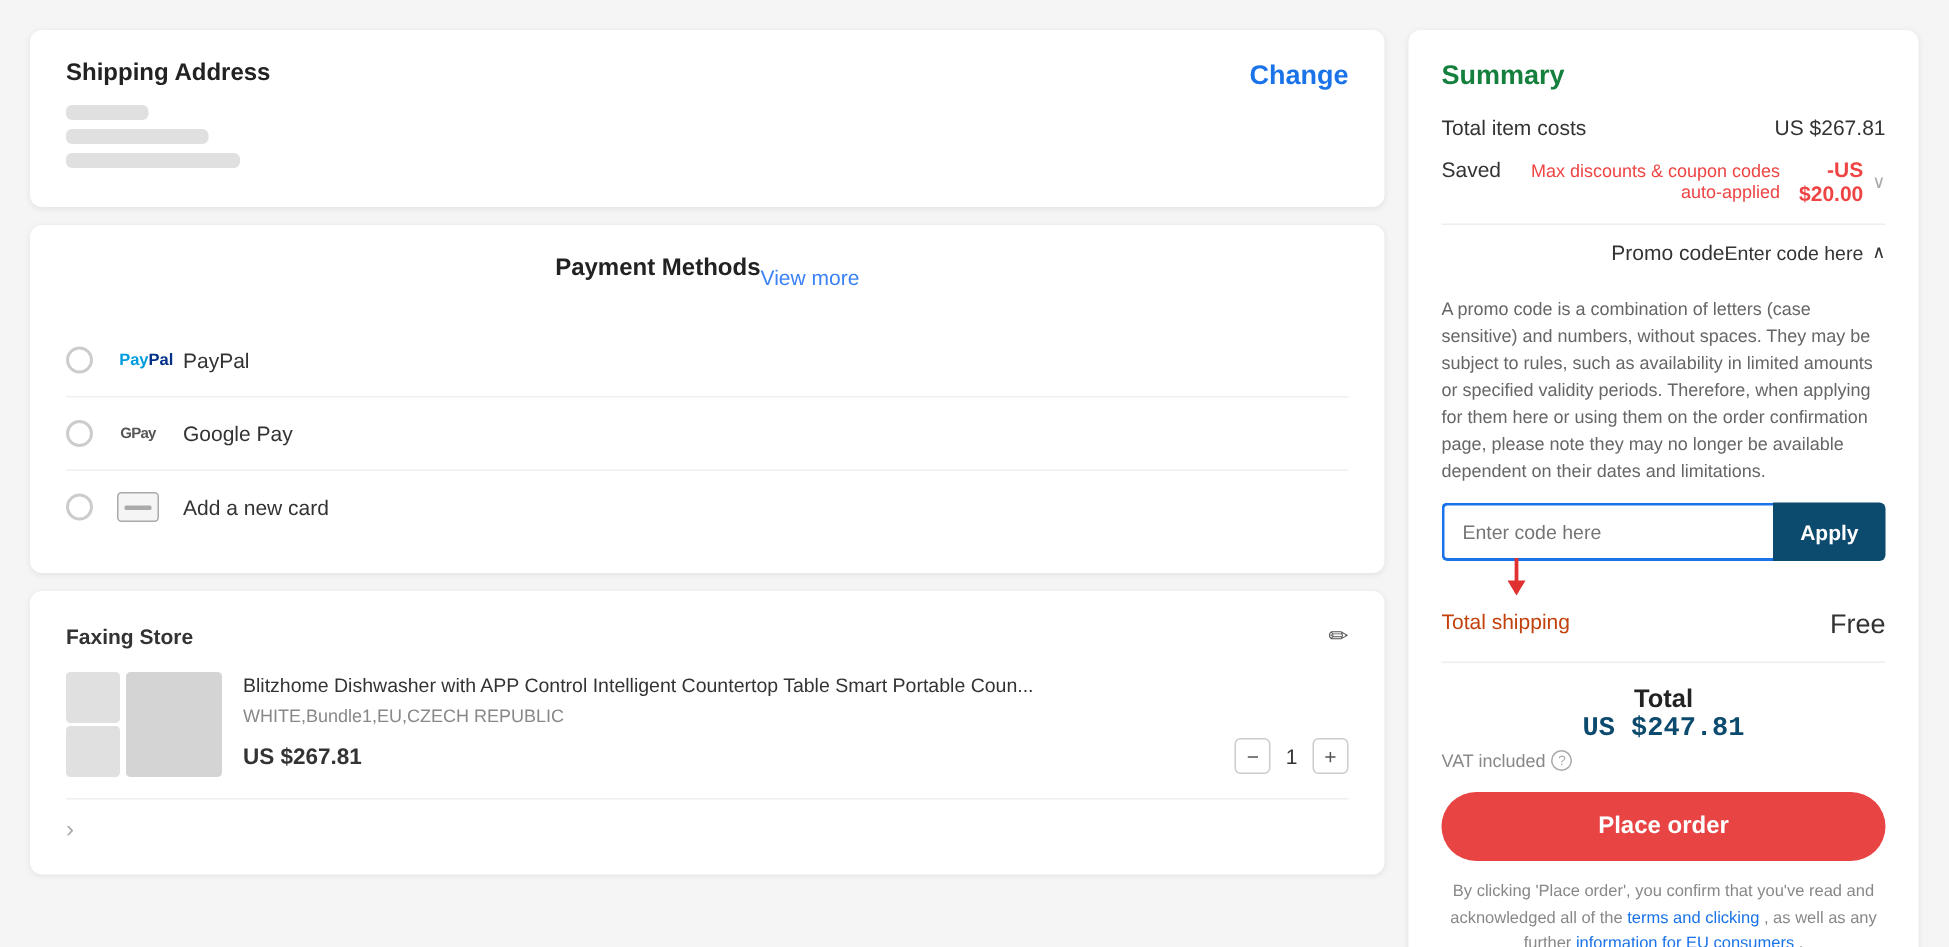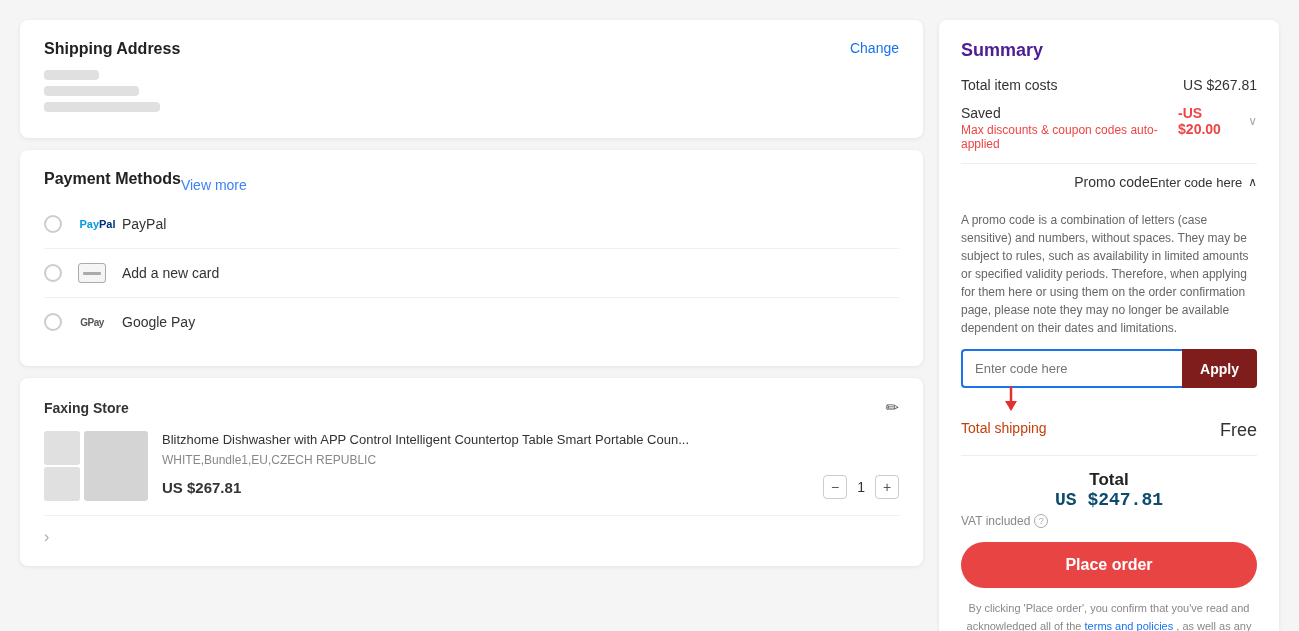--- a/index.html
+++ b/index.html
@@ -51,27 +51,29 @@
     .address-blur.medium { width: 70%; }
     .address-blur.long { width: 85%; }
     .address-header {
       display: flex;
       justify-content: space-between;
       align-items: flex-start;
     }
     .change-link {
       color: #1a73e8;
       cursor: pointer;
-      font-size: 14px;
+      font-size: 18px;
       white-space: nowrap;
+      font-weight: bold;
     }
     .section-header {
       display: flex;
-      justify-content: flex-start;
-      align-items: center;
+      justify-content: center;
+      align-items: center;
+      margin-bottom: 16px;
     }
     .view-more-link {
       color: #3b82f6;
       cursor: pointer;
       font-size: 14px;
     }
     .payment-option {
       display: flex;
       align-items: center;
       gap: 12px;
@@ -244,21 +246,21 @@
     
     .summary-card {
       background: #fff;
       border-radius: 8px;
       padding: 20px 22px;
       box-shadow: 0 1px 4px rgba(0,0,0,0.08);
     }
     .summary-title {
       font-size: 18px;
       font-weight: 700;
-      color: #4c1d95;
+      color: #15803d;
       margin-bottom: 16px;
     }
     .summary-row {
       display: flex;
       justify-content: space-between;
       align-items: flex-start;
       margin-bottom: 12px;
     }
     .summary-label {
       font-size: 14px;
@@ -266,42 +268,43 @@
       font-weight: 500;
     }
     .summary-value {
       font-size: 14px;
       color: #333;
       font-weight: 500;
       white-space: nowrap;
     }
     .saved-label-group {
       display: flex;
-      flex-direction: column;
+      flex-direction: row;
+      text-align: right;
     }
     .saved-main-label {
       font-size: 14px;
       color: #333;
       font-weight: 500;
     }
     .saved-sub-label {
       font-size: 12px;
       color: #e44;
       margin-top: 2px;
     }
     .saved-value-group {
       display: flex;
       align-items: center;
       gap: 6px;
     }
     .saved-amount {
       font-size: 14px;
       color: #e44;
       font-weight: 600;
-      text-align: left;
+      text-align: right;
     }
     .chevron-icon {
       color: #aaa;
       font-size: 12px;
     }
     .divider {
       height: 1px;
       background: #eee;
       margin: 10px 0;
     }
@@ -346,21 +349,21 @@
       flex: 1;
       border: 2px solid #1a73e8;
       border-right: none;
       border-radius: 4px 0 0 4px;
       padding: 10px 12px;
       font-size: 13px;
       color: #bbb;
       outline: none;
     }
     .promo-apply-btn {
-      background: #7f1d1d;
+      background: #0c4a6e;
       border: none;
       border-radius: 0 4px 4px 0;
       padding: 0 18px;
       font-size: 14px;
       font-weight: 600;
       color: #fff;
       cursor: pointer;
     }
     .total-shipping-row {
       display: flex;
@@ -473,33 +476,33 @@
         <div class="radio-circle"></div>
         <div class="payment-icon">
           <span class="paypal-icon"><span>Pay</span>Pal</span>
         </div>
         <span class="payment-label">PayPal</span>
       </div>
 
       <div class="payment-option">
         <div class="radio-circle"></div>
         <div class="payment-icon">
+          <span class="gpay-icon">GPay</span>
+        </div>
+        <span class="payment-label">Google Pay</span>
+      </div>
+
+      <div class="payment-option">
+        <div class="radio-circle"></div>
+        <div class="payment-icon">
           <div class="card-icon">
               <div class="card-icon-inner"></div>
             </div>
         </div>
         <span class="payment-label">Add a new card</span>
-      </div>
-
-      <div class="payment-option">
-        <div class="radio-circle"></div>
-        <div class="payment-icon">
-          <span class="gpay-icon">GPay</span>
-        </div>
-        <span class="payment-label">Google Pay</span>
       </div>
     </div>
 
     <div class="card">
       <div class="store-header">
         <span class="store-name">Faxing Store</span>
         <span class="edit-icon">✏</span>
       </div>
 
       <div class="product-row">
@@ -591,20 +594,20 @@
         <div class="vat-row">
           <span class="vat-text">VAT included</span>
           <div class="vat-info-icon">?</div>
         </div>
       </div>
 
       <button class="place-order-btn">Place order</button>
 
       <div class="terms-text">
         <span>By clicking 'Place order', you confirm that you've read and acknowledged all of the</span>
-        <span class="terms-link">terms and policies</span>
+        <span class="terms-link">terms and clicking</span>
         <span>, as well as any further</span>
         <span class="terms-link">information for EU consumers</span>
         <span>.</span>
       </div>
     </div>
   </div>
 </div>
 
 </body></html>

